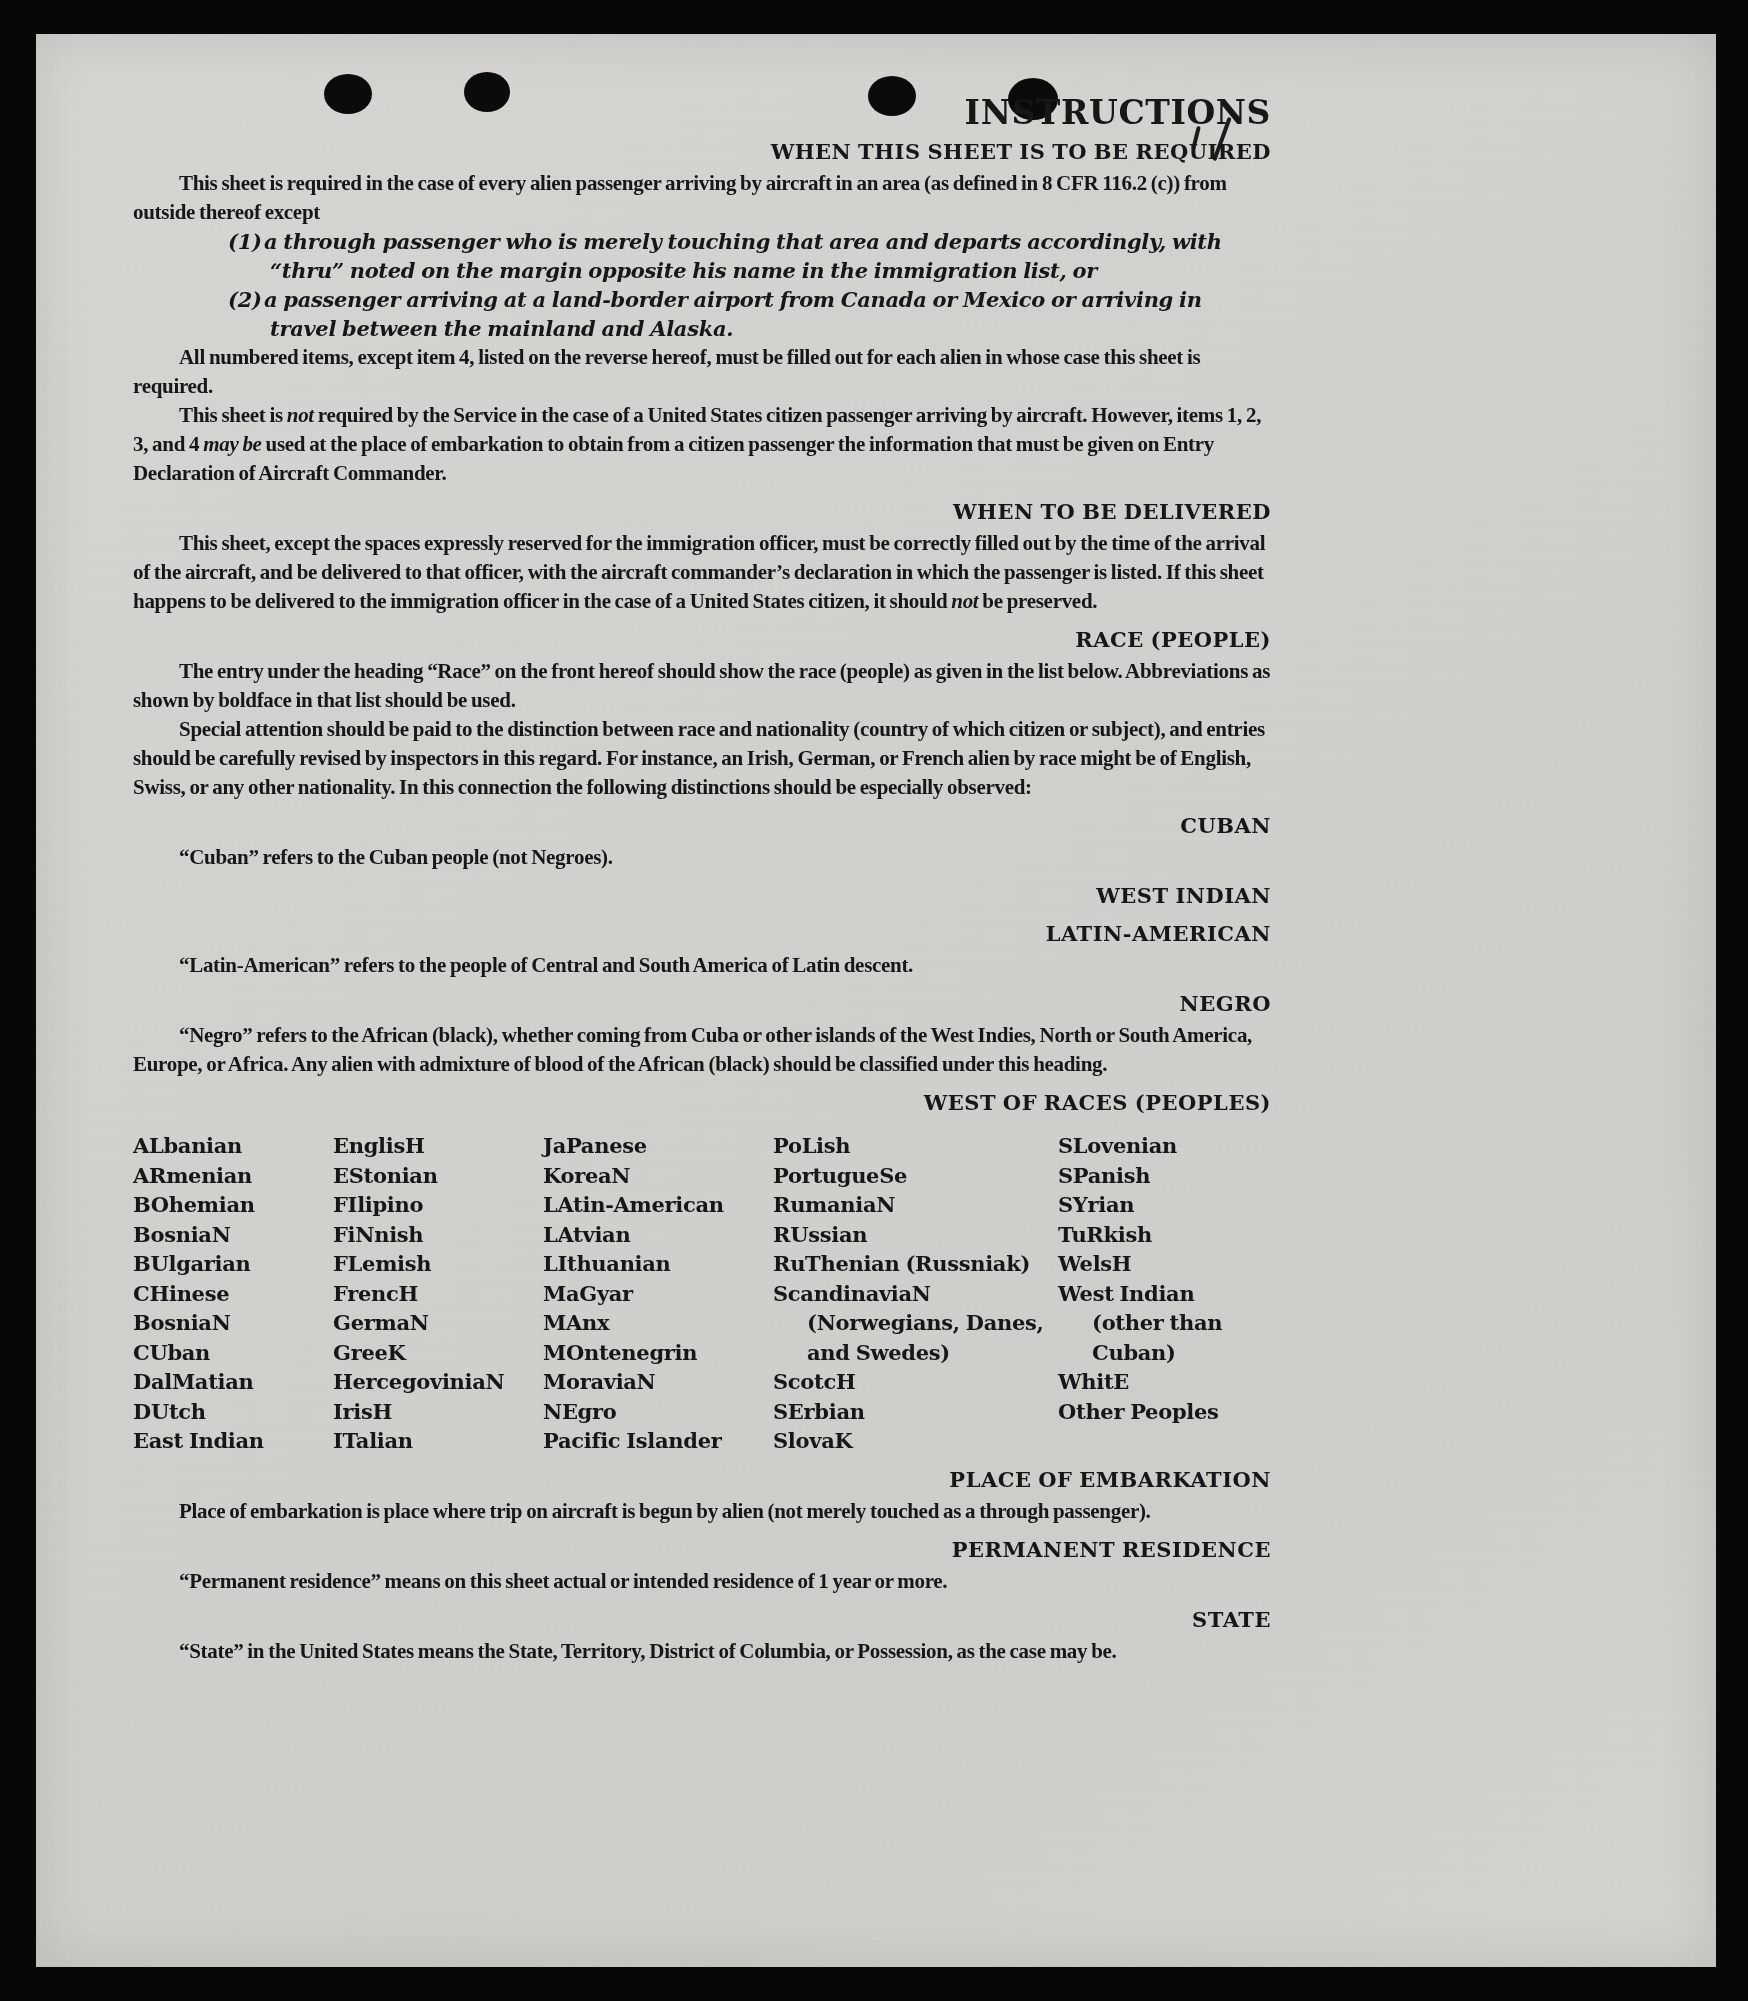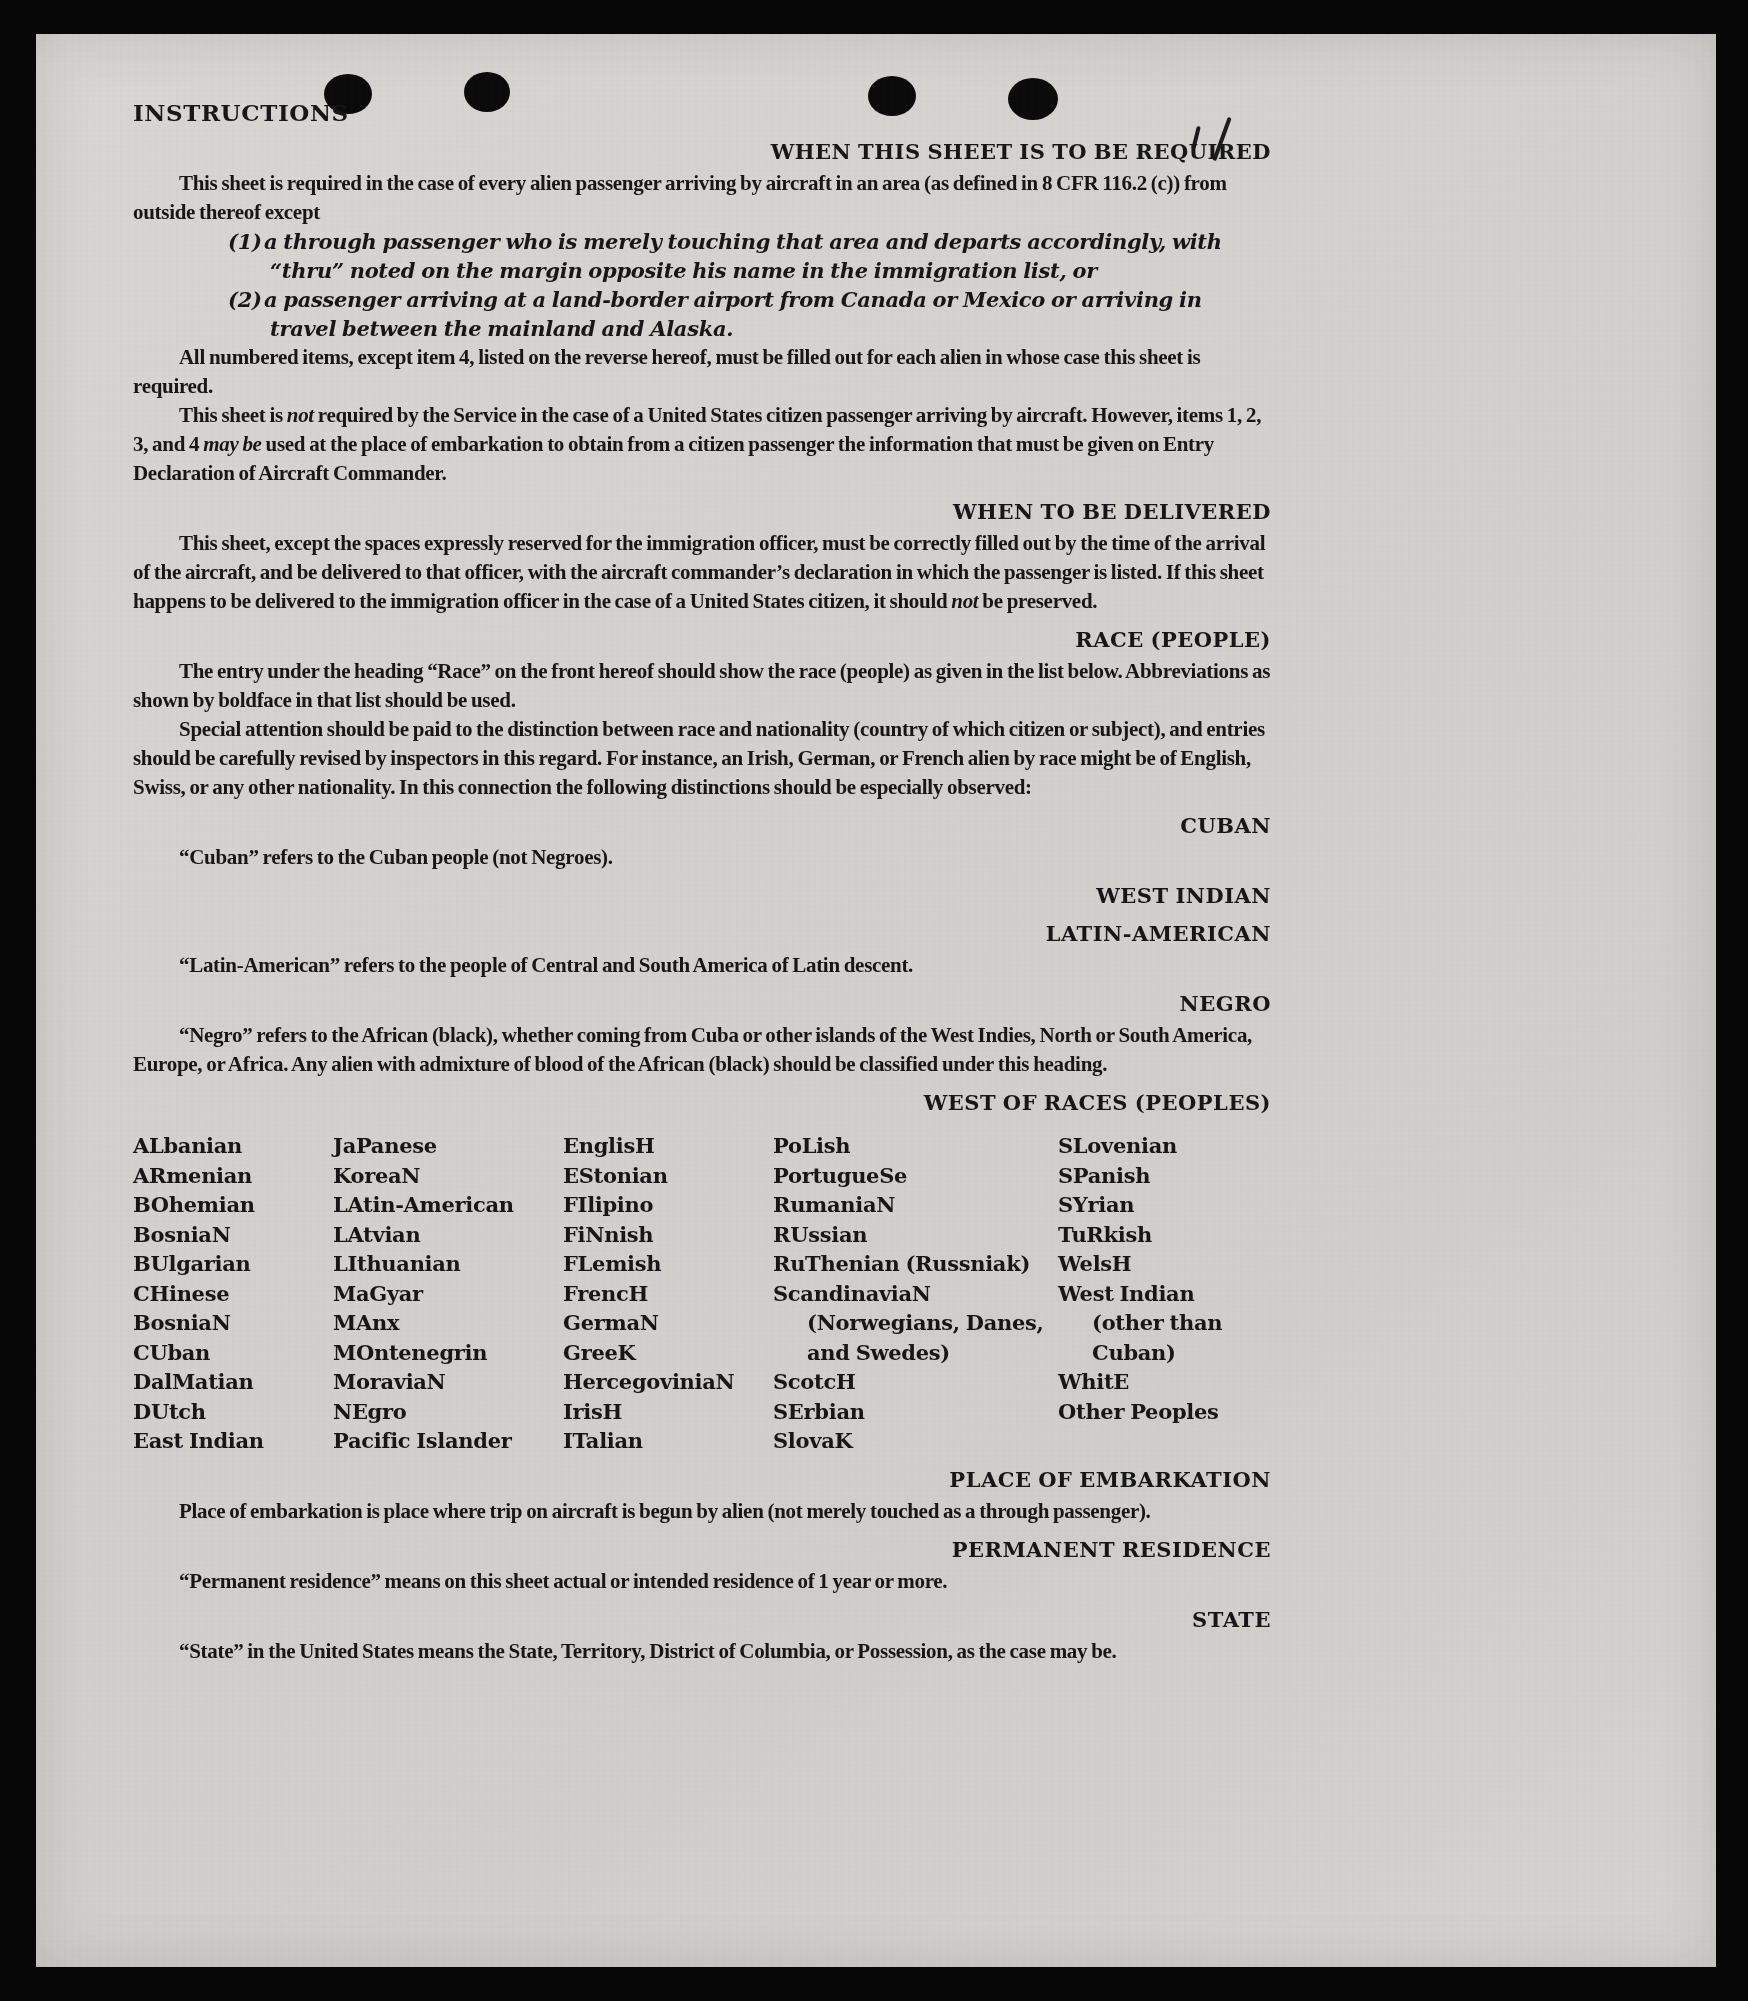--- a/index.html
+++ b/index.html
@@ -8,21 +8,21 @@
   .paper{position:absolute;left:36px;top:34px;width:1680px;height:1933px;
          background:linear-gradient(145deg,#d7d6d2 0%,#d2d1cd 40%,#cfceca 70%,#d4d3cf 100%);
          box-shadow:inset 0 0 60px rgba(0,0,0,0.10);}
   .paper::after{content:"";position:absolute;inset:0;pointer-events:none;opacity:.28;
          background:repeating-linear-gradient(0deg,rgba(120,120,118,.05) 0 2px,transparent 2px 5px),
                     repeating-linear-gradient(90deg,rgba(120,120,118,.04) 0 3px,transparent 3px 7px);}
   .hole{position:absolute;background:#0a0a0a;border-radius:50%;}
   .pen-stroke{position:absolute;background:#1b1b1b;border-radius:2px;}
   .content{position:absolute;left:97px;top:50px;width:1138px;color:#161616;
            font-weight:bold;font-size:21px;line-height:29px;letter-spacing:-0.3px;word-spacing:-1px;}
-  .doc-title{text-align:left;font-size:23px;line-height:30px;margin:14px 0 2px;letter-spacing:0.6px;}
+  .doc-title{text-align:right;font-size:33px;line-height:30px;margin:14px 0 2px;letter-spacing:0.6px;}
   .sec-heading{text-align:right;font-size:21px;line-height:29px;margin:9px 0 3px;letter-spacing:0.5px;}
   .para{margin:0;text-indent:46px;font-family:Liberation Serif, serif;}
   .num-item{margin:0 0 0 95px;padding-left:42px;text-indent:-42px;font-style:italic;}
   .num-item .num{display:inline-block;width:36px;text-indent:0;}
   .race-grid{display:flex;margin-top:14px;}
   .race-col-0{width:200px;}
   .race-col-1{width:210px;}
   .race-col-2{width:230px;}
   .race-col-3{width:285px;}
   .race-col-4{width:213px;}
@@ -73,45 +73,45 @@
               <div class="race-item">BOhemian</div>
               <div class="race-item">BosniaN</div>
               <div class="race-item">BUlgarian</div>
               <div class="race-item">CHinese</div>
               <div class="race-item">BosniaN</div>
               <div class="race-item">CUban</div>
               <div class="race-item">DalMatian</div>
               <div class="race-item">DUtch</div>
               <div class="race-item">East Indian</div>
             </div>
+            <div class="race-col race-col-1">
+              <div class="race-item">EnglisH</div>
+              <div class="race-item">EStonian</div>
+              <div class="race-item">FIlipino</div>
+              <div class="race-item">FiNnish</div>
+              <div class="race-item">FLemish</div>
+              <div class="race-item">FrencH</div>
+              <div class="race-item">GermaN</div>
+              <div class="race-item">GreeK</div>
+              <div class="race-item">HercegoviniaN</div>
+              <div class="race-item">IrisH</div>
+              <div class="race-item">ITalian</div>
+            </div>
             <div class="race-col race-col-2">
               <div class="race-item">JaPanese</div>
               <div class="race-item">KoreaN</div>
               <div class="race-item">LAtin-American</div>
               <div class="race-item">LAtvian</div>
               <div class="race-item">LIthuanian</div>
               <div class="race-item">MaGyar</div>
               <div class="race-item">MAnx</div>
               <div class="race-item">MOntenegrin</div>
               <div class="race-item">MoraviaN</div>
               <div class="race-item">NEgro</div>
               <div class="race-item">Pacific Islander</div>
-            </div>
-            <div class="race-col race-col-1">
-              <div class="race-item">EnglisH</div>
-              <div class="race-item">EStonian</div>
-              <div class="race-item">FIlipino</div>
-              <div class="race-item">FiNnish</div>
-              <div class="race-item">FLemish</div>
-              <div class="race-item">FrencH</div>
-              <div class="race-item">GermaN</div>
-              <div class="race-item">GreeK</div>
-              <div class="race-item">HercegoviniaN</div>
-              <div class="race-item">IrisH</div>
-              <div class="race-item">ITalian</div>
             </div>
             <div class="race-col race-col-3">
               <div class="race-item">PoLish</div>
               <div class="race-item">PortugueSe</div>
               <div class="race-item">RumaniaN</div>
               <div class="race-item">RUssian</div>
               <div class="race-item">RuThenian (Russniak)</div>
               <div class="race-item">ScandinaviaN (Norwegians, Danes, and Swedes)</div>
               <div class="race-item">ScotcH</div>
               <div class="race-item">SErbian</div>

